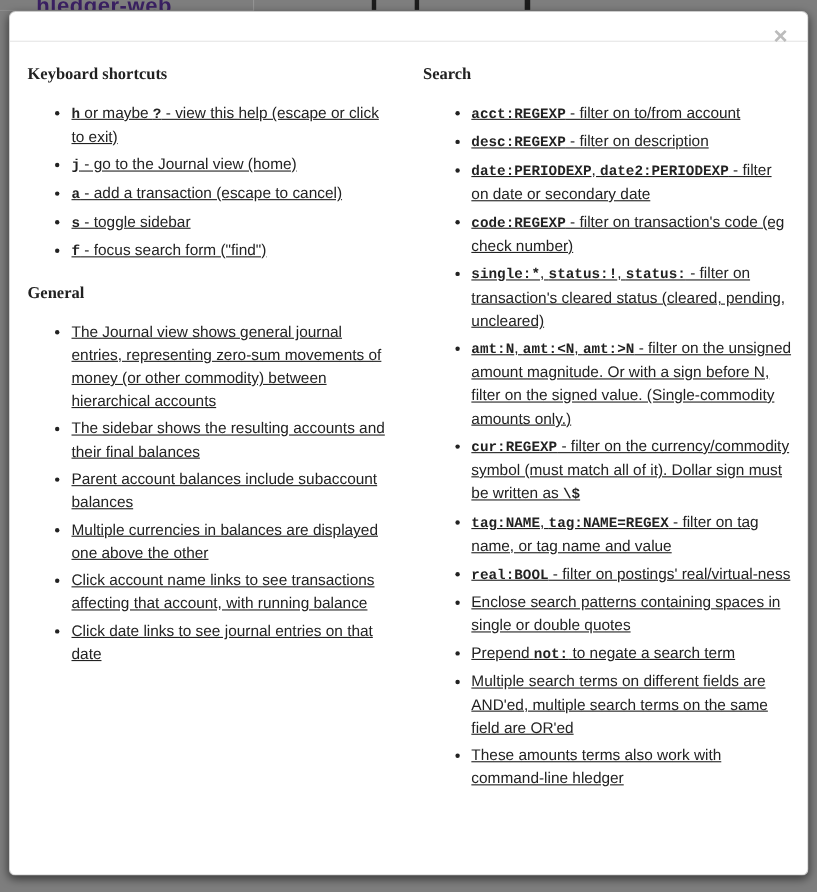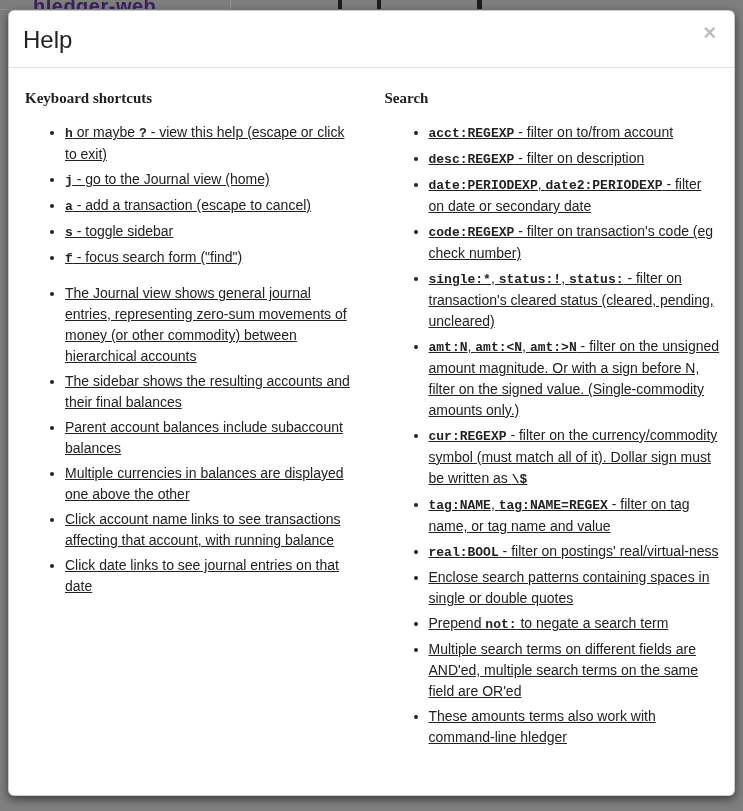--- a/index.html
+++ b/index.html
@@ -118,32 +118,32 @@
   <div class="bg-vline"></div>
   <div class="bg-hline"></div>
   <div class="bg-frag f1"></div>
   <div class="bg-frag f2"></div>
   <div class="bg-frag f3"></div>
 </div>
 
 <div class="modal">
   <div class="modal-header">
     <button class="close-btn">×</button>
-    <h1 class="modal-title">Help</h1>
   </div>
   <div class="modal-body">
     <div class="col col-left">
         <h2 class="section-heading">Keyboard shortcuts</h2>
         <ul class="help-list">
           <li><span class="code">h</span> or maybe <span class="code">?</span> - view this help (escape or click to exit)</li>
           <li><span class="code">j</span> - go to the Journal view (home)</li>
           <li><span class="code">a</span> - add a transaction (escape to cancel)</li>
           <li><span class="code">s</span> - toggle sidebar</li>
           <li><span class="code">f</span> - focus search form ("find")</li>
         </ul>
+        <h2 class="section-heading">General</h2>
         <ul class="help-list">
           <li>The Journal view shows general journal entries, representing zero-sum movements of money (or other commodity) between hierarchical accounts</li>
           <li>The sidebar shows the resulting accounts and their final balances</li>
           <li>Parent account balances include subaccount balances</li>
           <li>Multiple currencies in balances are displayed one above the other</li>
           <li>Click account name links to see transactions affecting that account, with running balance</li>
           <li>Click date links to see journal entries on that date</li>
         </ul>
       </div>
     <div class="col col-right">

